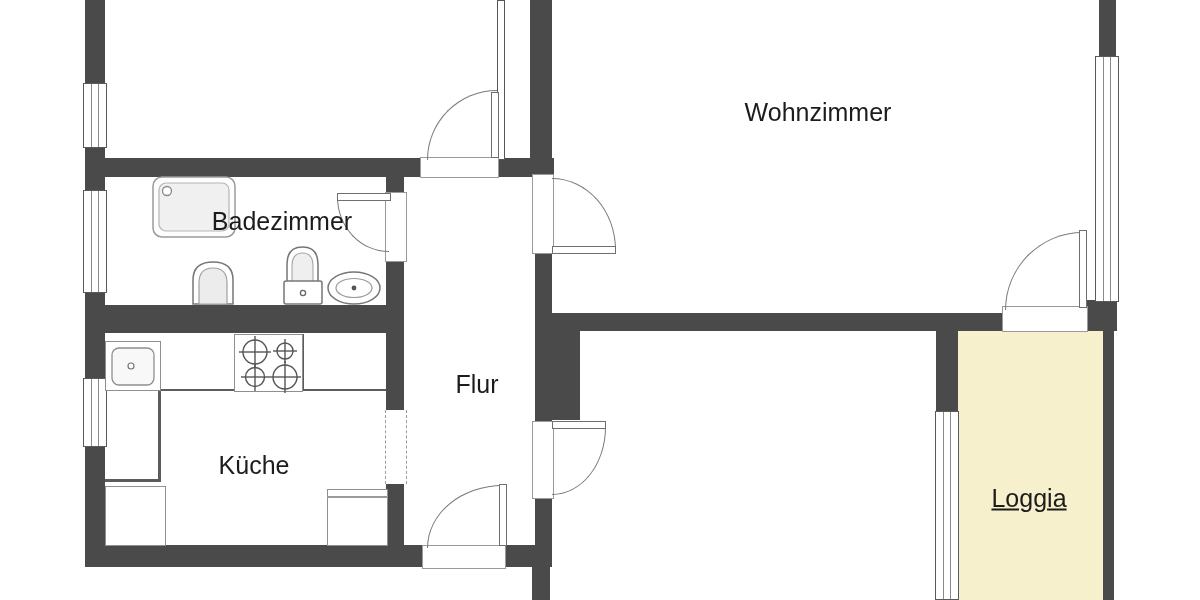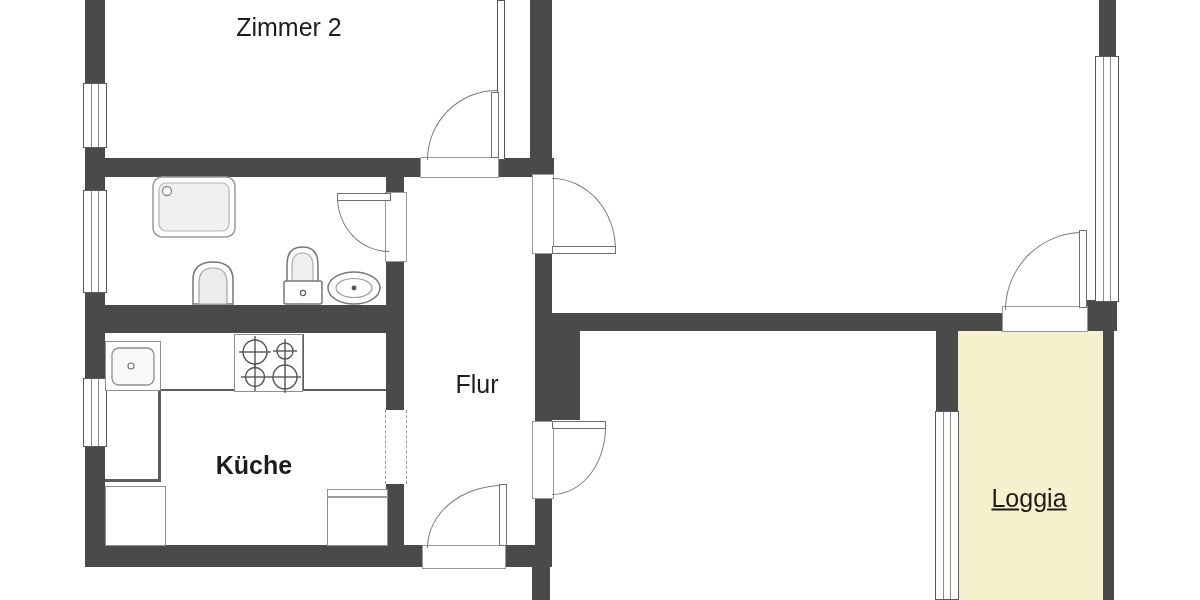--- a/index.html
+++ b/index.html
@@ -150,17 +150,18 @@
         <line x1="285" y1="339" x2="285" y2="363"></line>
       <circle cx="255" cy="377" r="9.5"></circle>
       <line x1="241" y1="377" x2="269" y2="377"></line>
         <line x1="255" y1="363" x2="255" y2="391"></line>
       <circle cx="285" cy="377" r="12"></circle>
       <line x1="269" y1="377" x2="301" y2="377"></line>
         <line x1="285" y1="361" x2="285" y2="393"></line>
     </g>
   </svg>
 
-  <div class="label" style="left:289px;top:27px;">Zimmer 2</div>
+  <div class="label" style="left:818px;top:112px;">Wohnzimmer</div>
+  <div class="label" style="left:282px;top:221px;">Badezimmer</div>
   <div class="label" style="left:477px;top:384px;">Flur</div>
-  <div class="label" style="left:254px;top:465px;font-weight:bold;">Küche</div>
+  <div class="label" style="left:254px;top:465px;">Küche</div>
   <div class="label" style="left:1029px;top:498px;text-decoration:underline;">Loggia</div>
 </div>
 
 </body></html>

